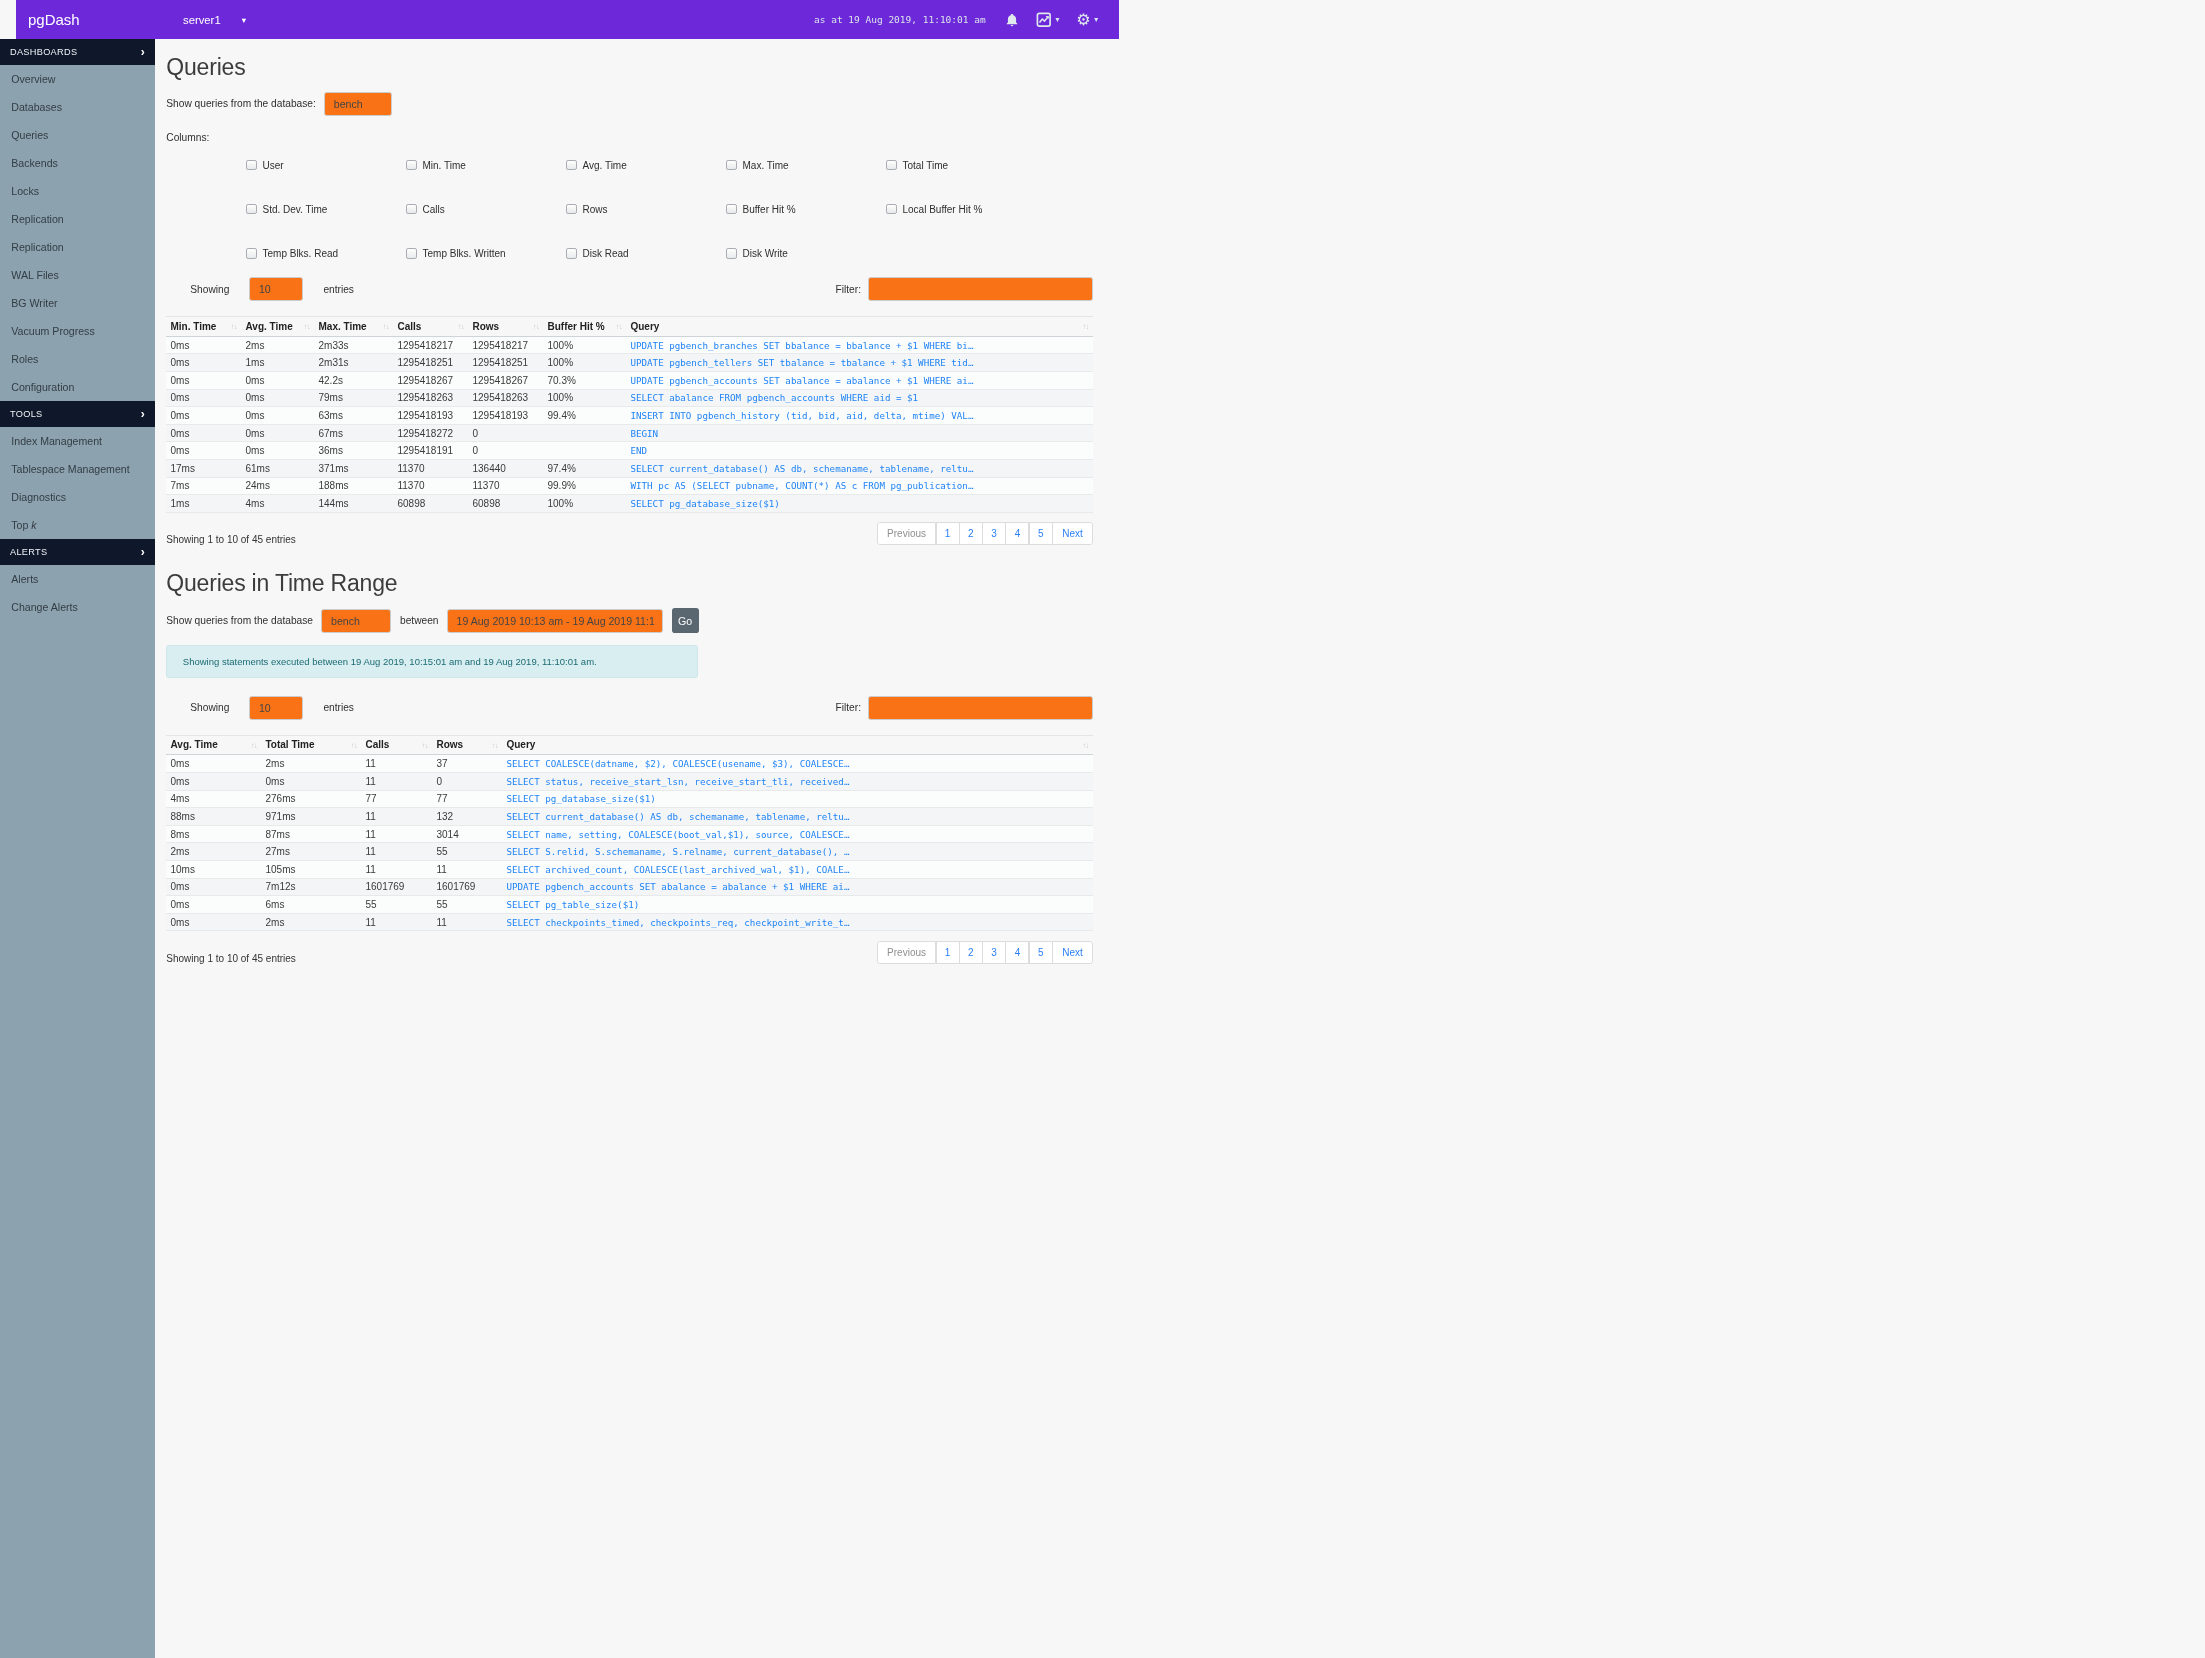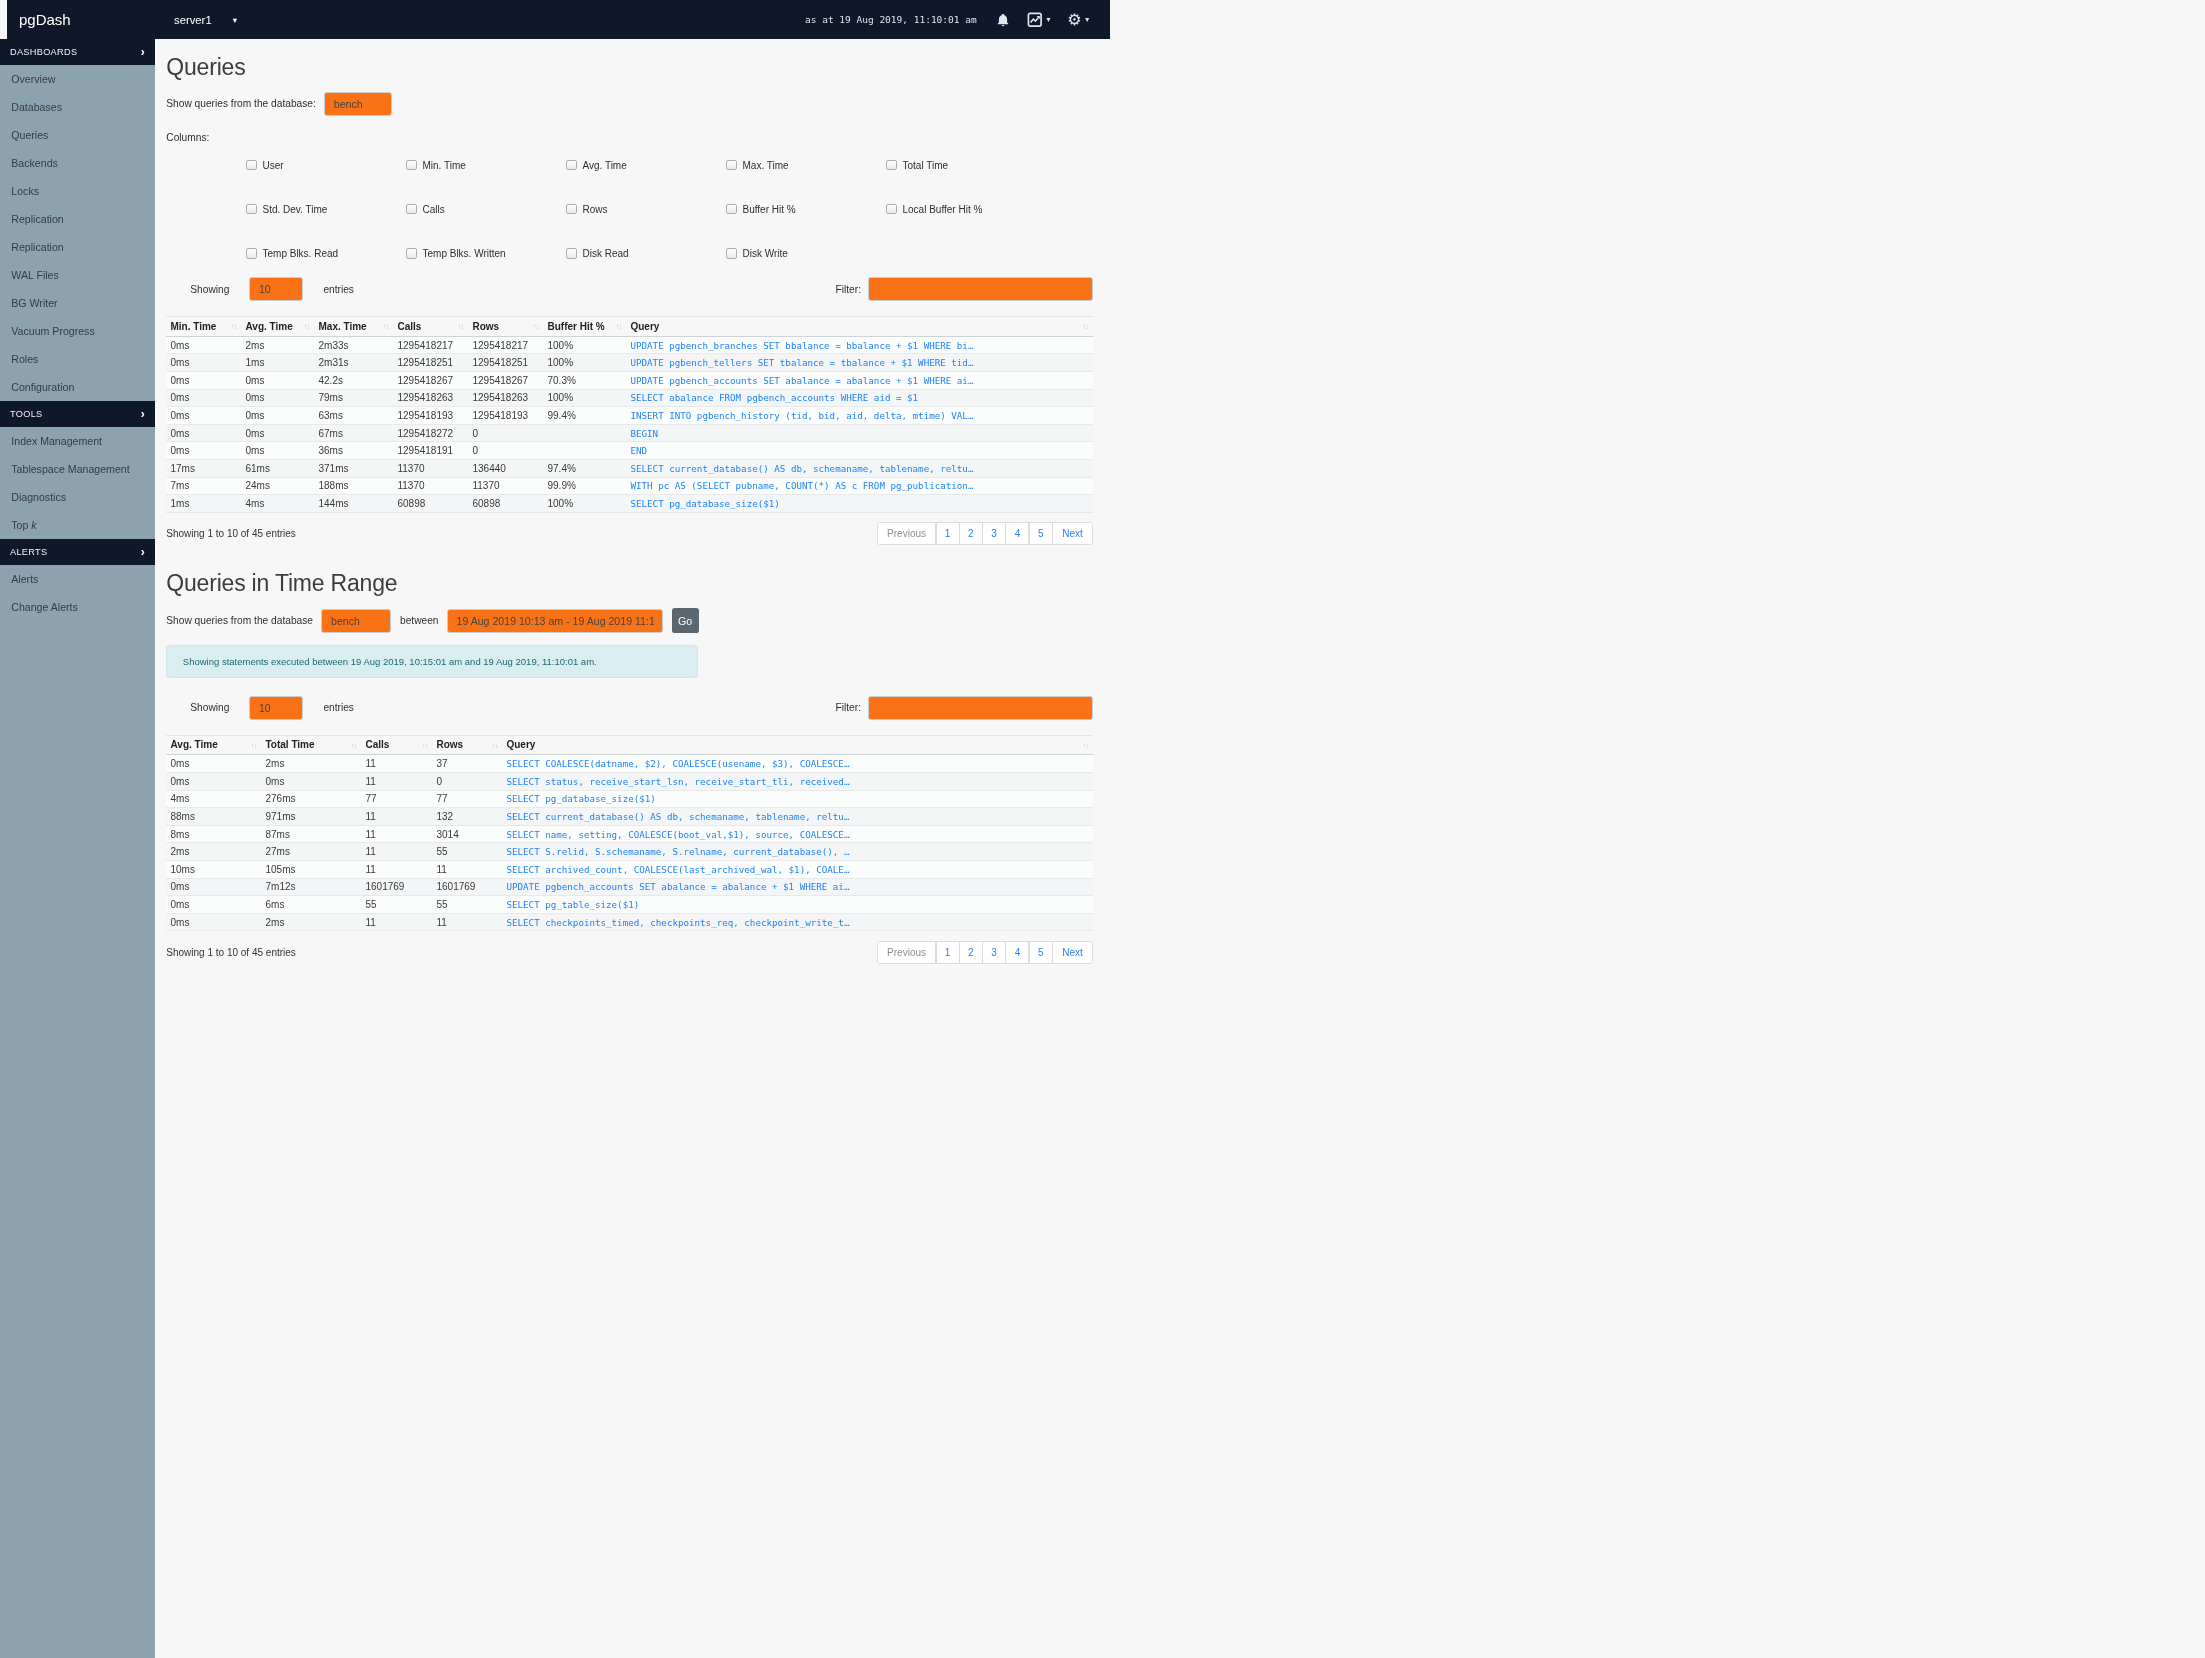--- a/index.html
+++ b/index.html
@@ -1,20 +1,20 @@
 <!DOCTYPE html>
 <html style="font-size:11.3px"><head>
 <meta charset="utf-8">
 <style>
   * { margin:0; padding:0; box-sizing:border-box; }
   html,body { width:1103px; height:829px; overflow:hidden; background:#f7f7f7;
               font-family:"Liberation Sans", sans-serif; color:#3a3a3a; }
 
   
-  .navbar { position:absolute; top:0; left:7px; width:1103px; height:39px; background:#0f172a;
+  .navbar { position:absolute; top:0; left:16px; width:1103px; height:39px; background:#6d28d9;
             display:flex; align-items:center; z-index:5; }
   .brand { width:155px; padding-left:12px; color:#fff; font-size:15px; }
   .server-select { color:#fff; font-size:11.3px; margin-left:12px; display:flex; align-items:center; gap:21px; cursor:pointer; }
   .server-select .caret { font-size:8.5px; }
   .nav-right { margin-left:auto; display:flex; align-items:center; gap:17px; padding-right:21px; }
   .timestamp { font-family:"DejaVu Sans Mono", monospace; font-size:9.5px; color:#dbe4ea; margin-right:2.8px; }
   .nav-icon { display:flex; align-items:center; gap:3.5px; cursor:pointer; color:#dfe8ed; }
   .nav-icon .caret { font-size:7.7px; color:#dfe8ed; }
   .gear-glyph { font-size:16px; line-height:15.5px; font-family:"DejaVu Sans", sans-serif; }
 
@@ -55,21 +55,21 @@
           border-bottom:0.7px solid #e7e9eb; }
   th { text-align:left; font-size:10px; color:#222; padding:3.5px 4.2px 4.2px; font-weight:bold;
        border-top:0.7px solid #e3e5e7; border-bottom:1.4px solid #cfd4d9; cursor:pointer; }
   .sort { float:right; color:#c3c9cf; font-size:7.7px; letter-spacing:-0.7px; font-weight:normal; margin-top:1.4px; }
   td { font-size:10px; color:#3a3a3a; padding:2.8px 4.2px; white-space:nowrap; overflow:hidden; }
   tbody tr:nth-child(odd) { background:#fbfcfc; }
   tbody tr:nth-child(even) { background:#f3f5f7; }
   tbody tr + tr td { border-top:0.7px solid #e7e9eb; }
   td.q { font-family:"DejaVu Sans Mono", monospace; font-size:9.2px; color:#1e83f6; cursor:pointer; }
 
-  .table-footer { margin-top:9.2px; display:flex; align-items:center; font-size:10px; color:#333; }
+  .table-footer { margin-top:9.2px; display:flex; align-items:flex-end; font-size:10px; color:#333; }
   .pager { margin-left:auto; display:inline-flex; border-radius:2.8px; overflow:hidden; }
   .pg { border:0.7px solid #dcdcdc; margin-left:-0.7px; background:#fff; color:#2a7ff4; font-size:10px;
         padding:5px 0; min-width:24px; text-align:center; cursor:pointer; }
   .pg.prev { color:#8f8f8f; padding:5px 9.2px; border-radius:2.8px 0 0 2.8px; margin-left:0; }
   .pg.next { padding:5px 9.2px; border-radius:0 2.8px 2.8px 0; }
 
   .range-controls { margin-top:11.3px; gap:8.5px; font-size:10.2px; color:#2f2f2f; }
   .range-db-input { width:70px; }
   .range-input { width:216px; text-align:center; }
   .go-btn { height:25px; width:27px; background:#5b6770; color:#fff; border:none; border-radius:2.8px;

